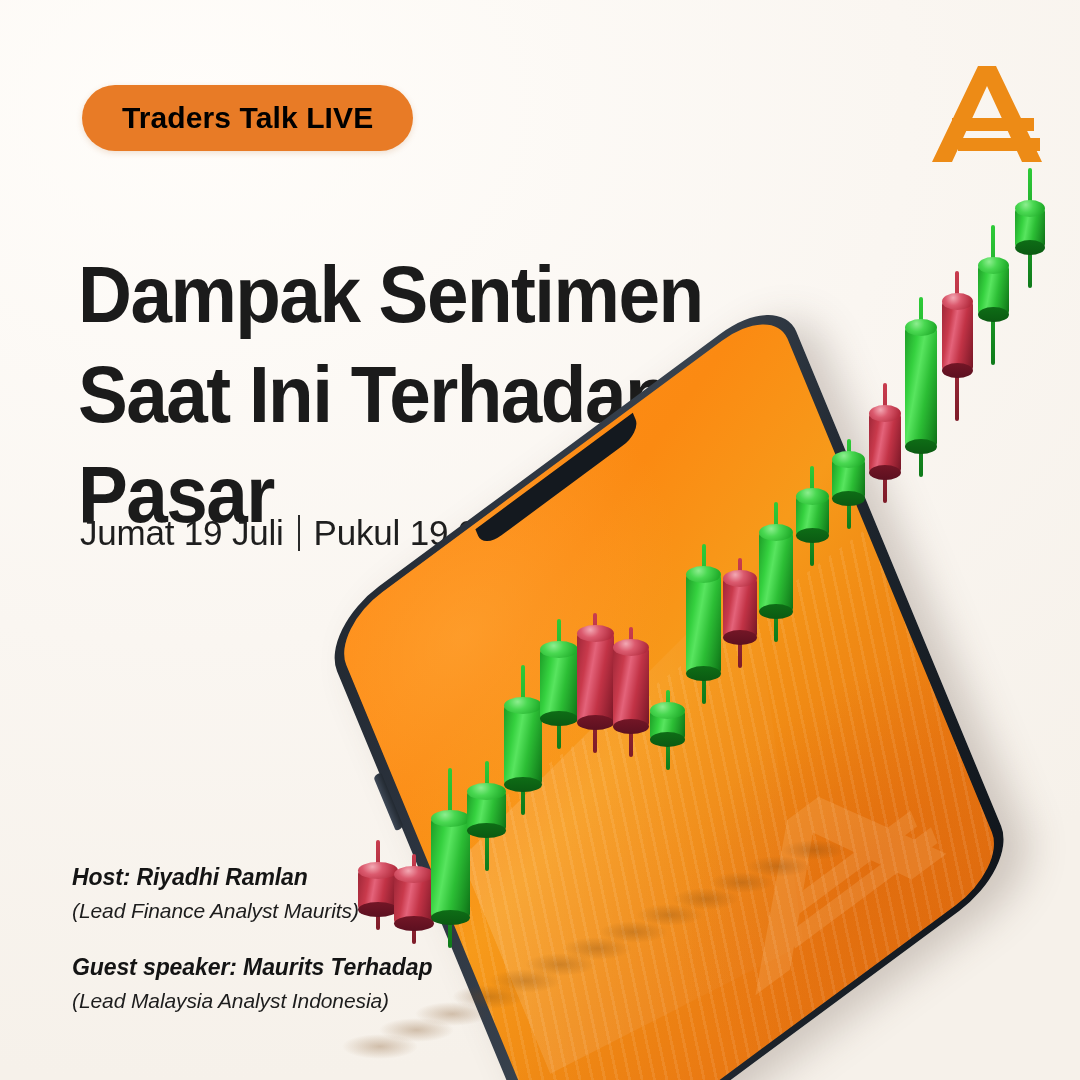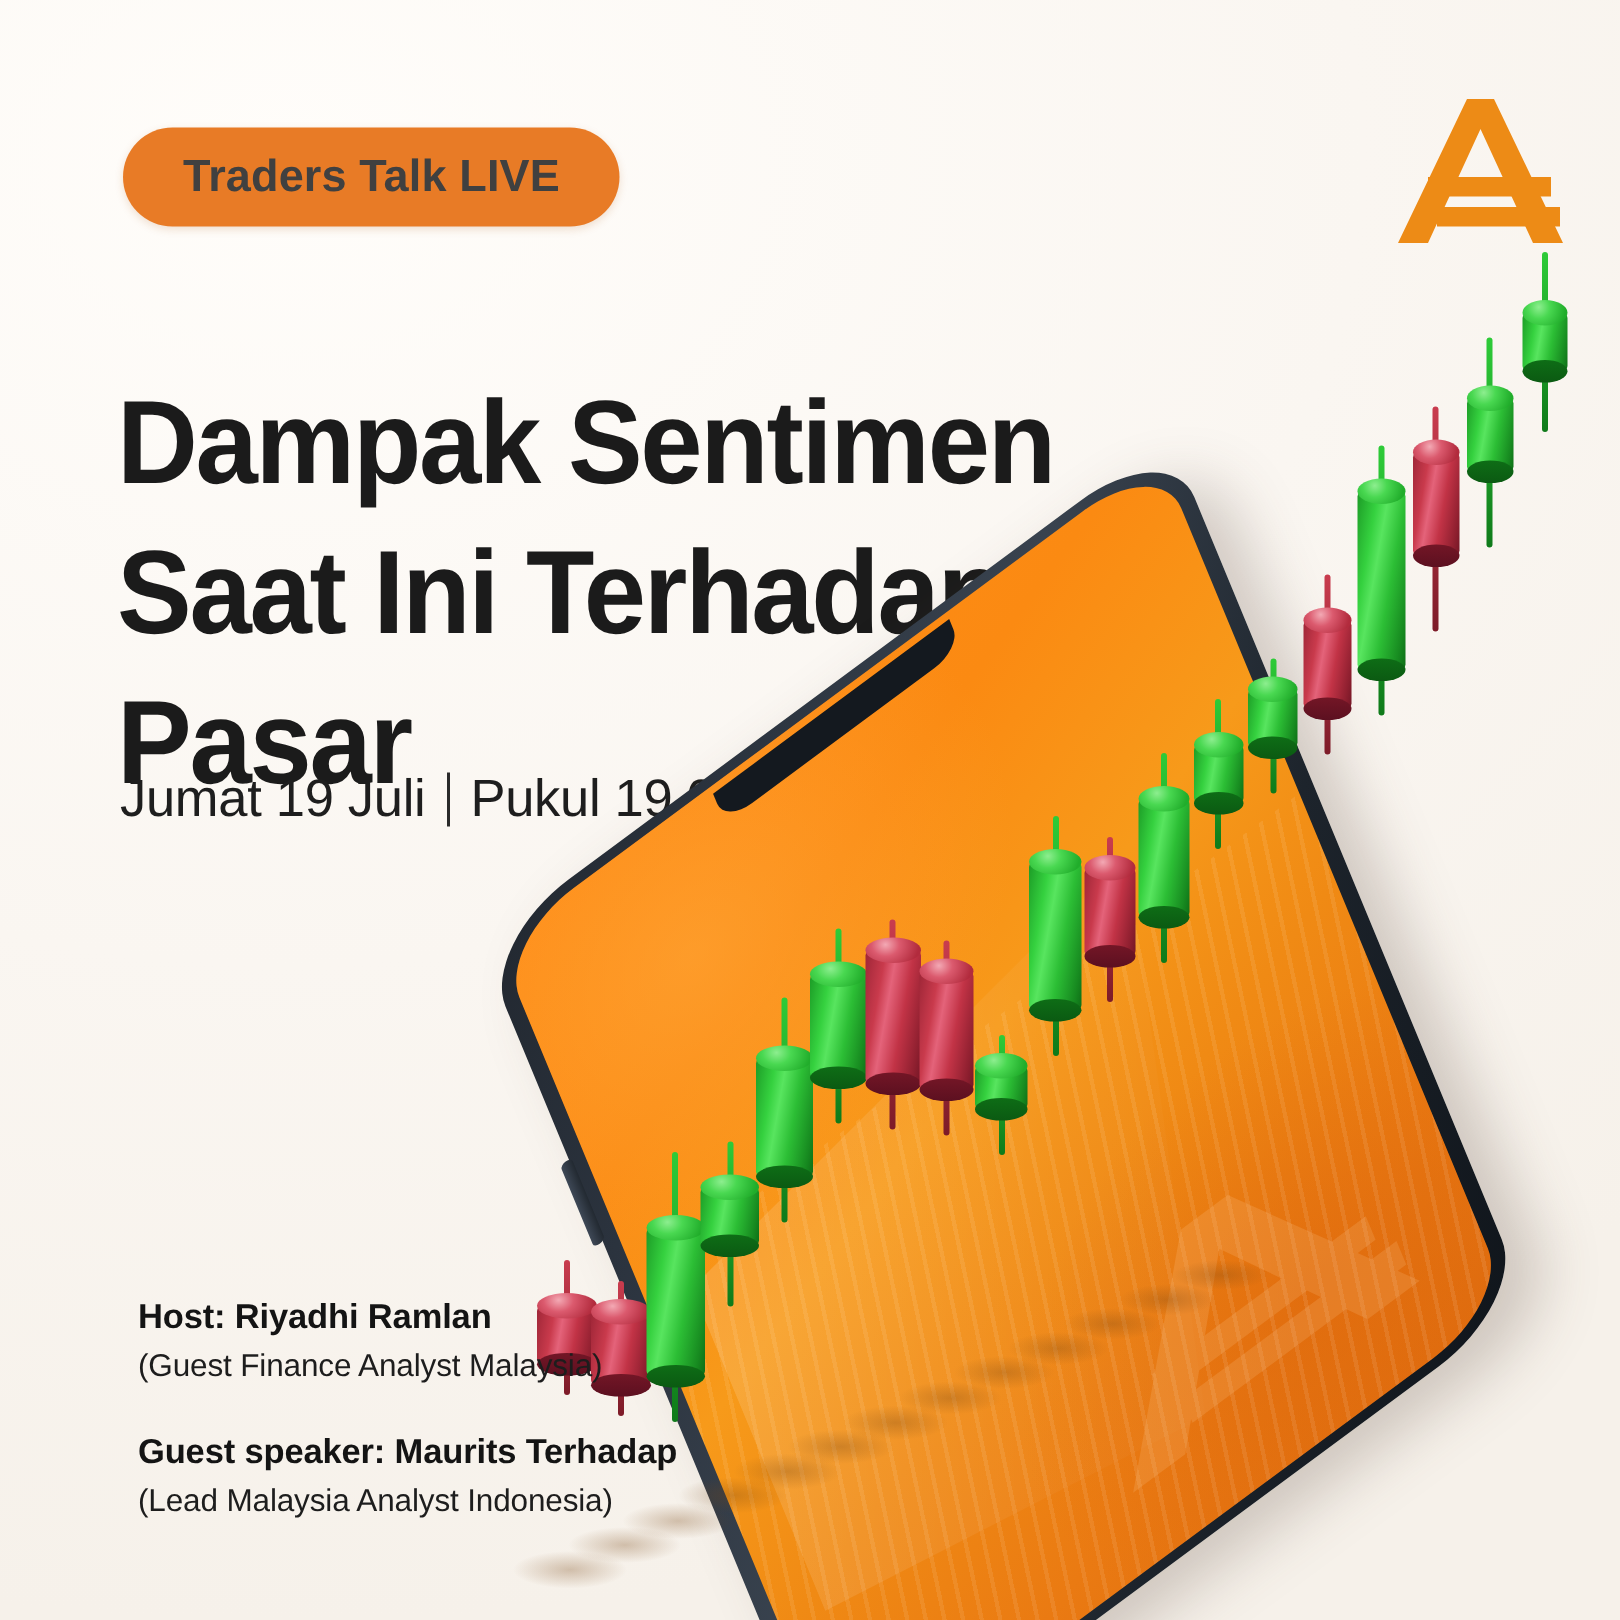--- a/index.html
+++ b/index.html
@@ -28,21 +28,21 @@
     position:absolute;left:82px;top:85px;
     height:66px;min-width:320px;
     border-radius:40px;
     background:#e87b26;
     display:flex;align-items:center;justify-content:center;
     padding:0 40px;
     box-sizing:border-box;
     box-shadow:0 2px 6px rgba(170,90,20,.18);
   }
   .badge-label{
-    color:#404040;
+    color:#000000;
     font-size:30px;font-weight:bold;
     letter-spacing:.1px;
     white-space:nowrap;
   }
 
   
   .headline{
     position:absolute;left:78px;top:192px;
     width:720px;
     color:#1b1b1b;
@@ -63,21 +63,21 @@
     font-weight:normal;
     letter-spacing:-.2px;
     white-space:nowrap;
     display:flex;align-items:center;gap:14px;
   }
   .dateline .sep{
     display:inline-block;width:2px;height:36px;background:#2a2a2a;
   }
 
   
-  .credits{position:absolute;left:92px;top:862px;z-index:40;}
+  .credits{position:absolute;left:72px;top:862px;z-index:40;font-style:italic;}
   .credit-block{margin-bottom:26px;}
   .credit-name{
     color:#141414;font-size:23px;font-weight:bold;
     letter-spacing:-.1px;line-height:30px;white-space:nowrap;
   }
   .credit-role{
     color:#1d1d1d;font-size:21px;font-weight:normal;
     letter-spacing:-.1px;line-height:30px;margin-top:4px;white-space:nowrap;
   }
 
@@ -384,21 +384,21 @@
             <div class="foot"></div>
             <div class="cap"></div>
           </div>
         </div>
       </div>
   </div>
 
   <div class="credits">
     <div class="credit-block">
       <div class="credit-name">Host: Riyadhi Ramlan</div>
-      <div class="credit-role">(Guest Finance Analyst Malaysia)</div>
+      <div class="credit-role">(Lead Finance Analyst Maurits)</div>
     </div>
     <div class="credit-block">
       <div class="credit-name">Guest speaker: Maurits Terhadap</div>
       <div class="credit-role">(Lead Malaysia Analyst Indonesia)</div>
     </div>
   </div>
 
 </div>
 
 </body></html>

